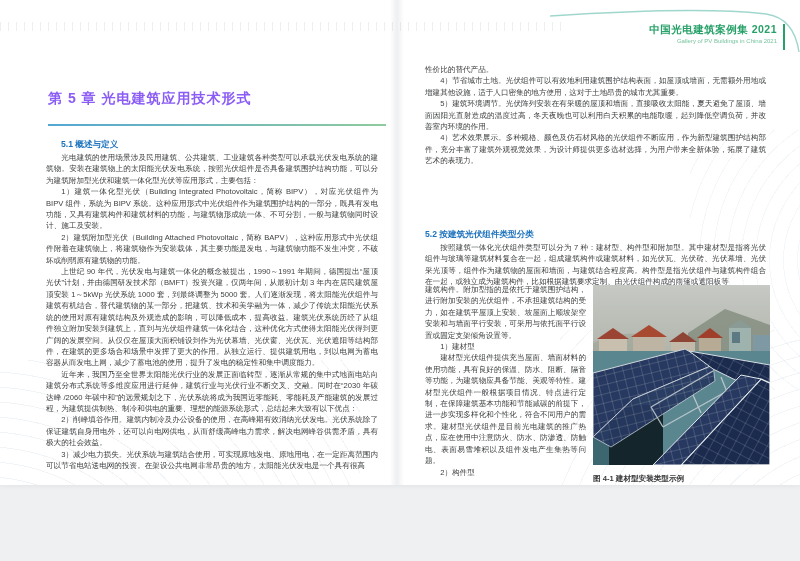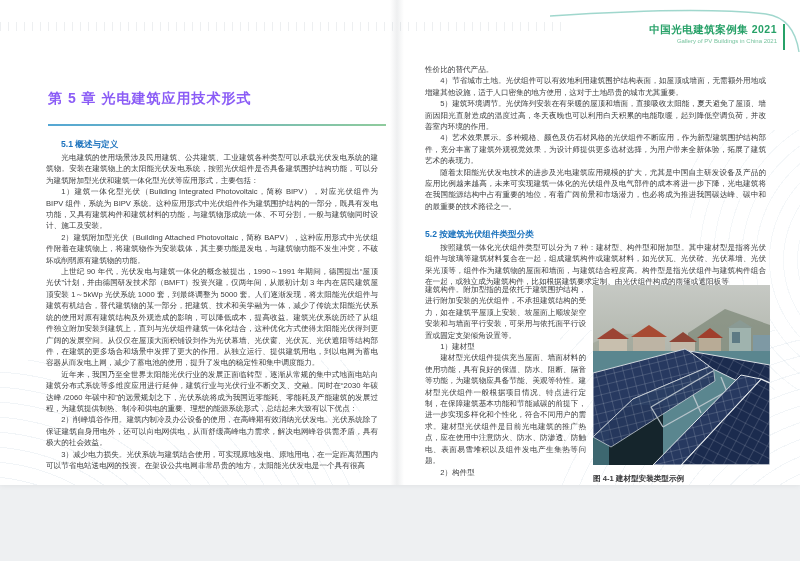--- a/index.html
+++ b/index.html
@@ -115,21 +115,20 @@
   </div>
 
   <div class="pn-bar left"></div>
   <div class="pn left">22</div>
 
   <div class="bodytext bt-rtop">
     <p>性价比的替代产品。</p>
     <p class="ind">4）节省城市土地。光伏组件可以有效地利用建筑围护结构表面，如屋顶或墙面，无需额外用地或增建其他设施，适于人口密集的地方使用，这对于土地昂贵的城市尤其重要。</p>
     <p class="ind">5）建筑环境调节。光伏阵列安装在有采暖的屋顶和墙面，直接吸收太阳能，夏天避免了屋顶、墙面因阳光直射造成的温度过高，冬天夜晚也可以利用白天积累的电能取暖，起到降低空调负荷，并改善室内环境的作用。</p>
     <p class="ind">4）艺术效果展示。多种规格、颜色及仿石材风格的光伏组件不断应用，作为新型建筑围护结构部件，充分丰富了建筑外观视觉效果，为设计师提供更多选材选择，为用户带来全新体验，拓展了建筑艺术的表现力。</p>
-    <p class="ind">随着太阳能光伏发电技术的进步及光电建筑应用规模的扩大，尤其是中国自主研发设备及产品的应用比例越来越高，未来可实现建筑一体化的光伏组件及电气部件的成本将进一步下降，光电建筑将在我国能源结构中占有重要的地位，有着广阔前景和市场潜力，也必将成为推进我国碳达峰、碳中和的最重要的技术路径之一。</p>
   </div>
 
   <div class="sec-head s52">5.2 按建筑光伏组件类型分类</div>
 
   <div class="bodytext bt-rintro">
     <p class="ind">按照建筑一体化光伏组件类型可以分为 7 种：建材型、构件型和附加型。其中建材型是指将光伏组件与玻璃等建筑材料复合在一起，组成建筑构件或建筑材料，如光伏瓦、光伏砖、光伏幕墙、光伏采光顶等，组件作为建筑物的屋面和墙面，与建筑结合程度高。构件型是指光伏组件与建筑构件组合在一起，或独立成为建筑构件，比如根据建筑要求定制、由光伏组件构成的雨篷或遮阳板等</p>
   </div>
 
   <div class="bodytext bt-rcol">
     <p>建筑构件。附加型指的是依托于建筑围护结构，进行附加安装的光伏组件，不承担建筑结构的受力，如在建筑平屋顶上安装、坡屋面上顺坡架空安装和与墙面平行安装，可采用与依托面平行设置或固定支架倾角设置等。</p>

